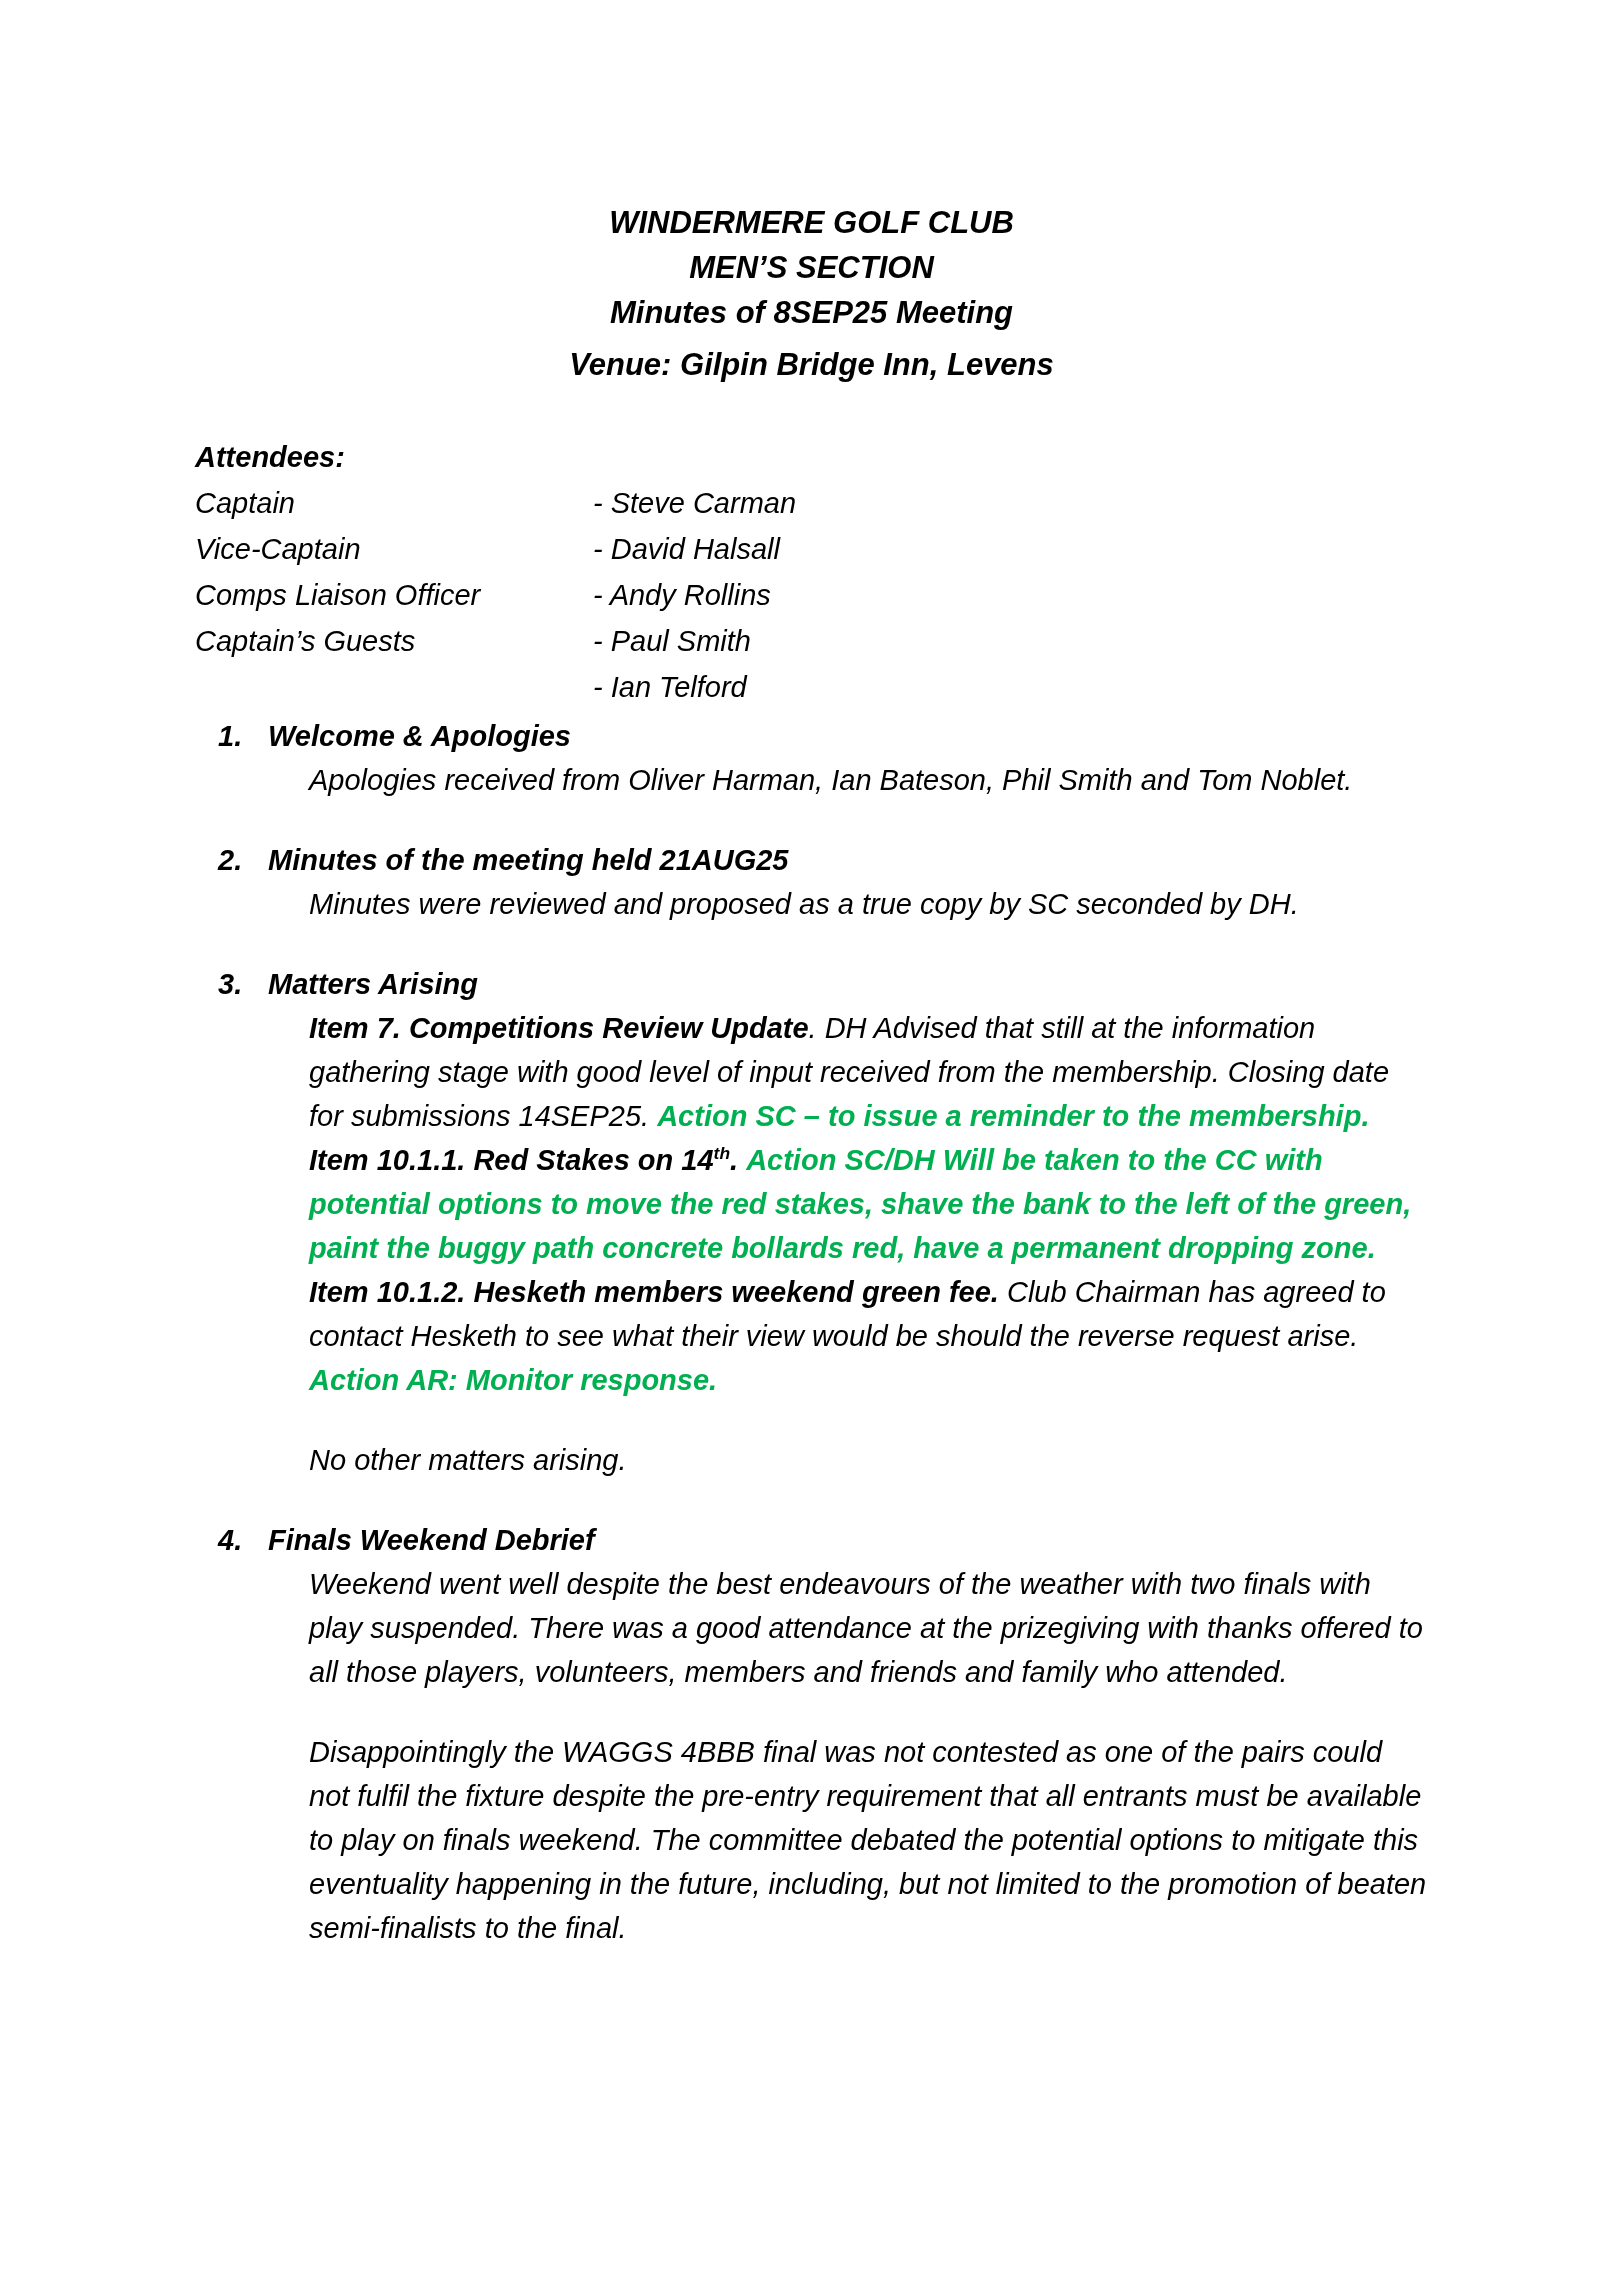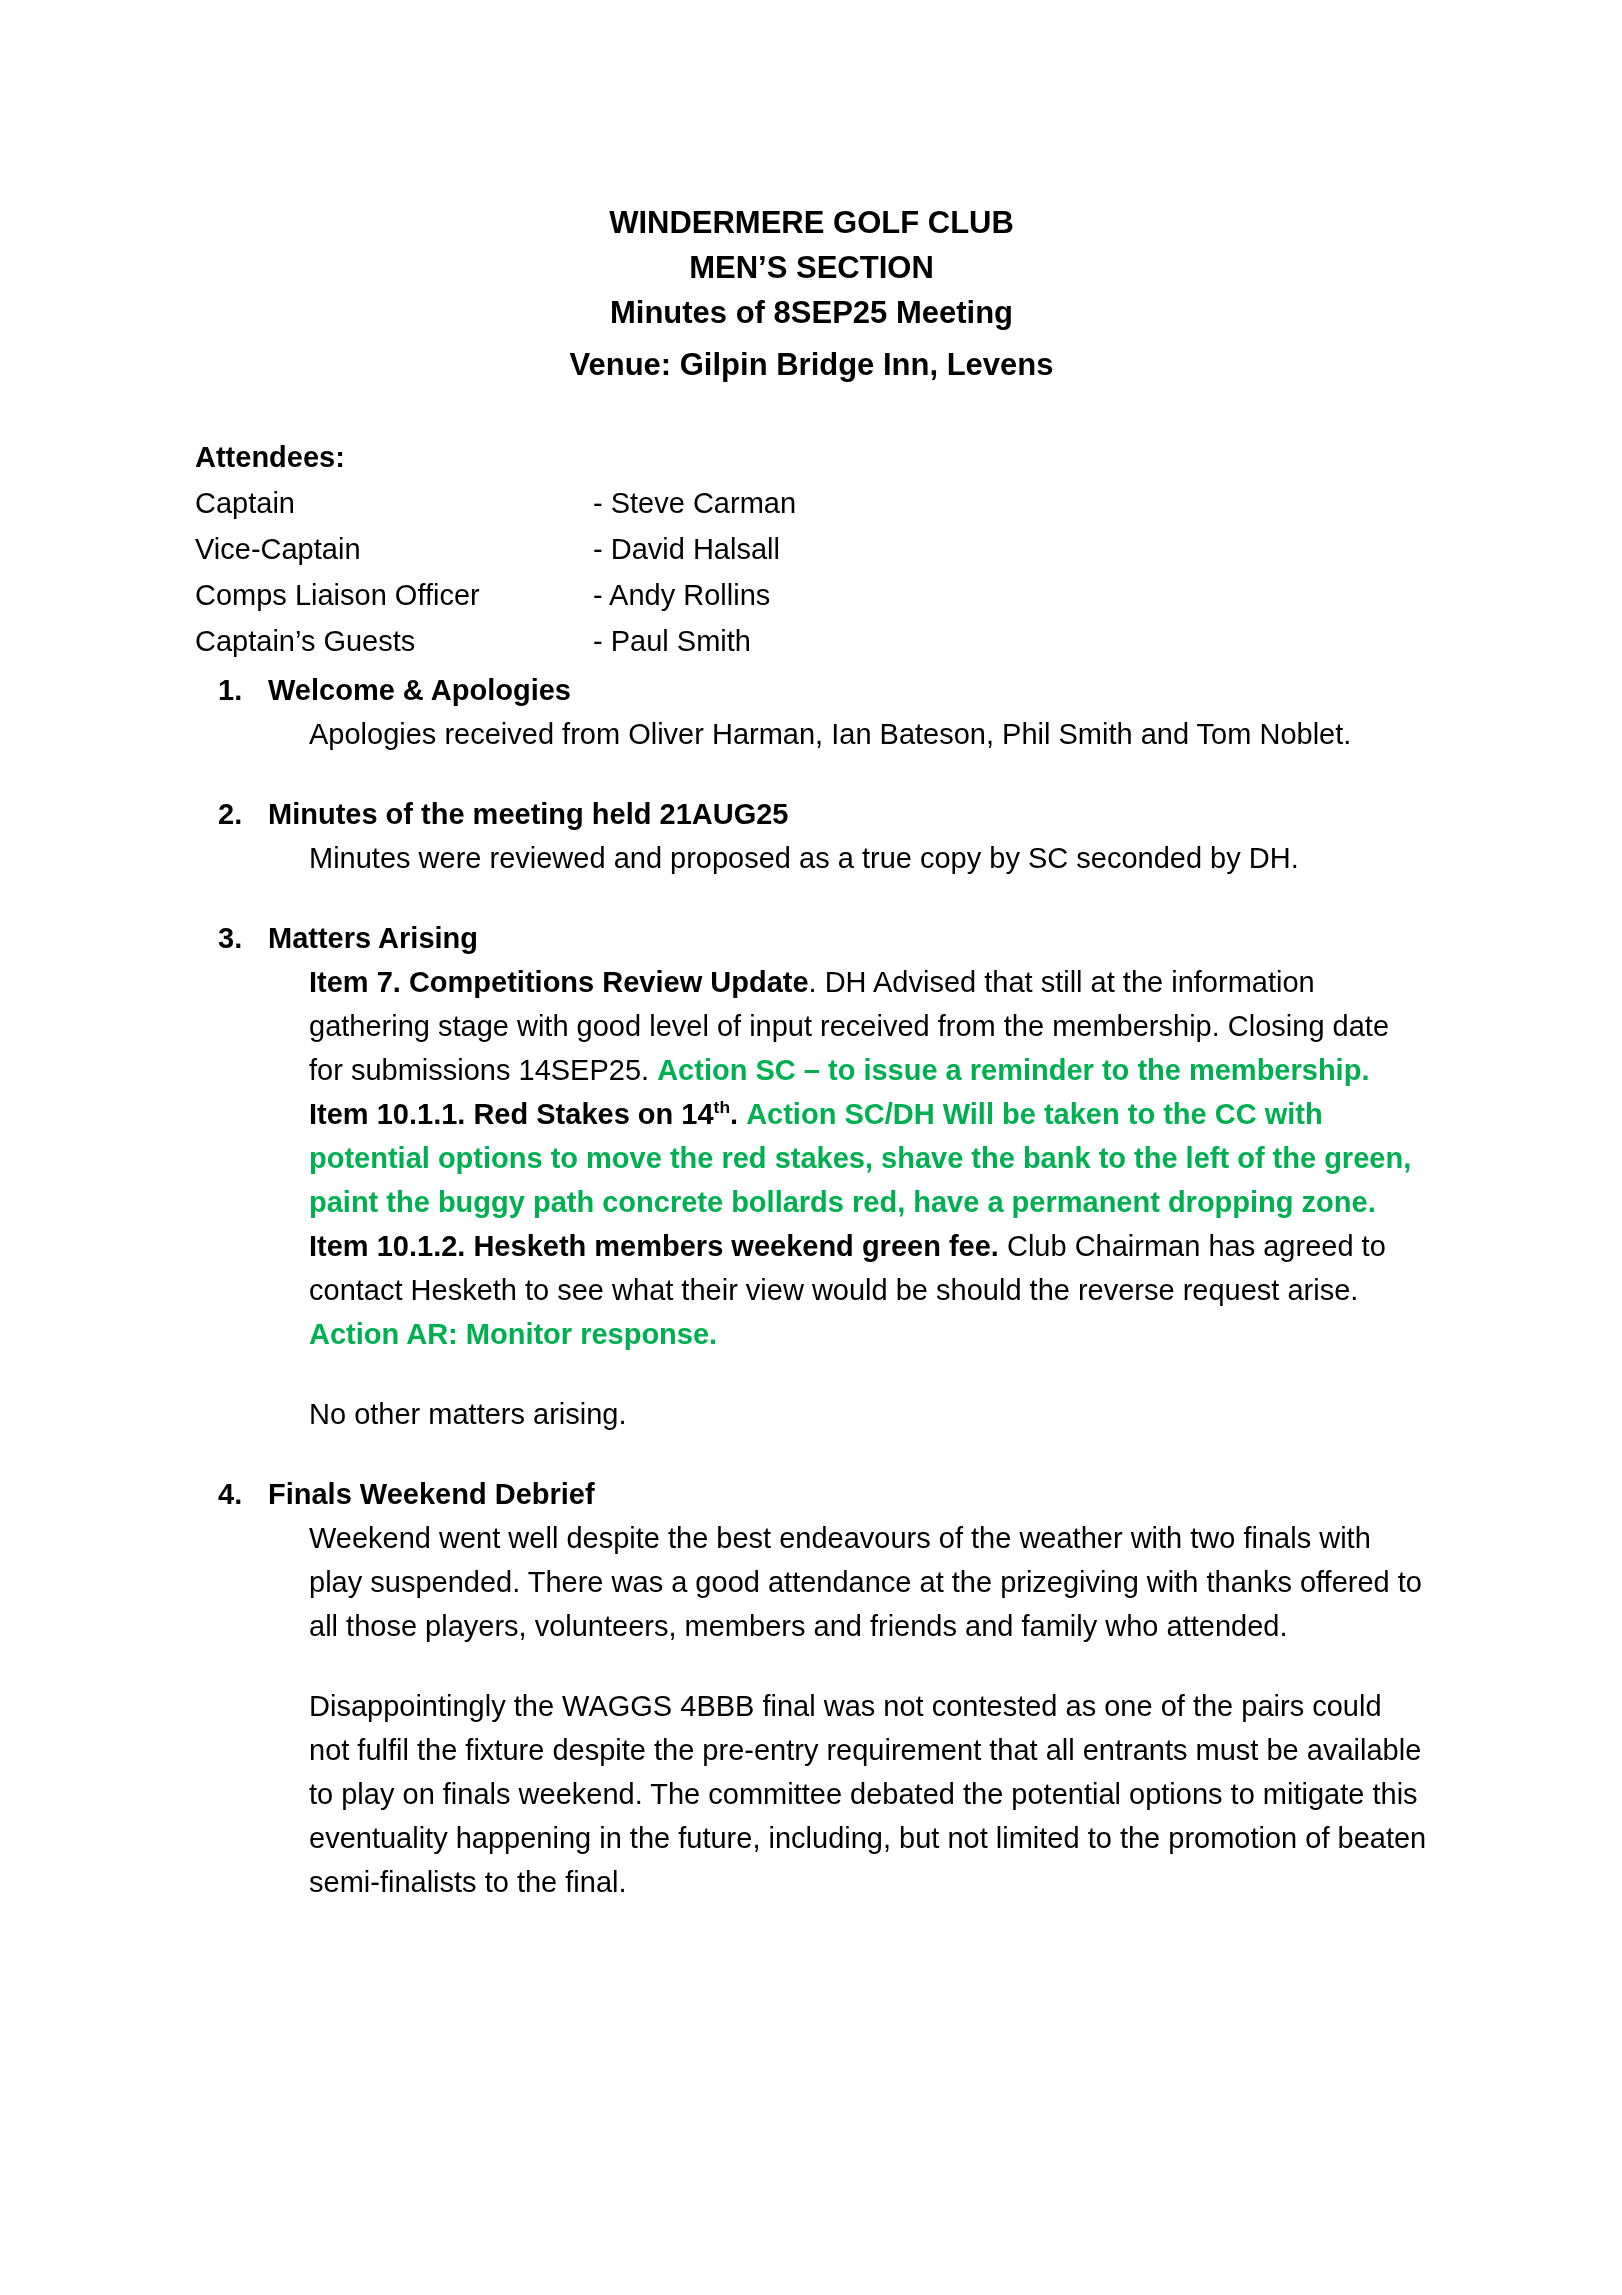--- a/index.html
+++ b/index.html
@@ -11,20 +11,21 @@
     font-family: "Liberation Sans", sans-serif;
     font-size: 29px;
     line-height: 44px;
     overflow: hidden;
   }
   .page {
     box-sizing: border-box;
     width: 1623px;
     height: 2295px;
     padding: 200px 195px 0 195px;
+    font-style: italic;
   }
   
   .title-block {
     text-align: center;
     font-weight: 700;
     font-size: 31px;
     line-height: 45px;
   }
   .title-block .venue { margin-top: 6.5px; }
   
@@ -78,20 +79,21 @@
     <span class="att-name">- Andy Rollins</span>
   </div>
 
   <div class="att-row">
     <span class="att-role">Captain’s Guests</span>
     <span class="att-name">- Paul Smith</span>
   </div>
 
   <div class="att-row">
     <span class="att-role"></span>
+    <span class="att-name">- Ian Telford</span>
   </div>
 </div>
   </div>
 
   <ol class="sections" id="sections">
   <li class="section">
     <div class="sec-head">
       <span class="sec-num">1.</span>
       <span class="sec-title">Welcome &amp; Apologies</span>
     </div>

